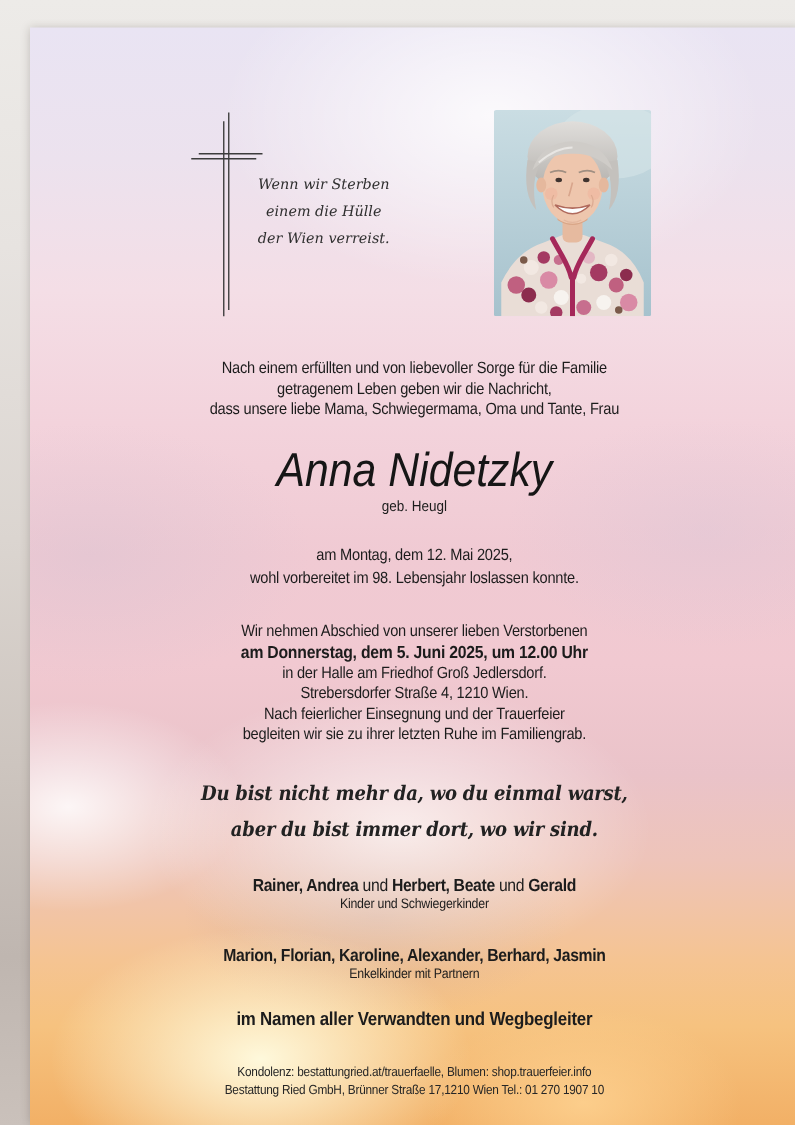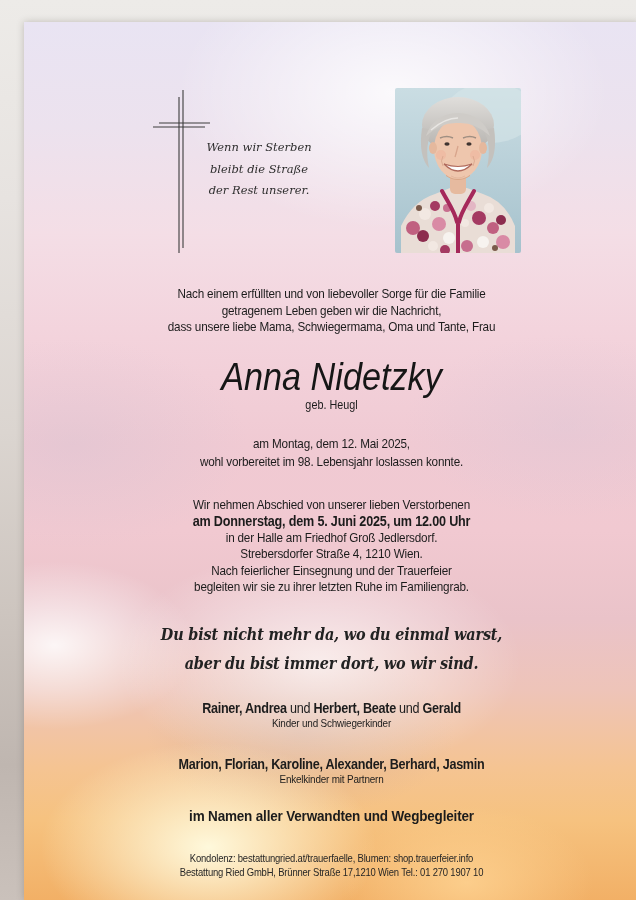--- a/index.html
+++ b/index.html
@@ -46,22 +46,22 @@
 
   <svg class="cross" width="80" height="195" viewBox="0 0 80 195">
     <line x1="34" y1="4" x2="34" y2="162" stroke="#3c3c3c" stroke-width="1.1"></line>
     <line x1="30" y1="11" x2="30" y2="167" stroke="#3c3c3c" stroke-width="1.1"></line>
     <line x1="10" y1="37" x2="61" y2="37" stroke="#3c3c3c" stroke-width="1.1"></line>
     <line x1="4" y1="41" x2="56" y2="41" stroke="#3c3c3c" stroke-width="1.1"></line>
   </svg>
 
   <div class="poem-block poem">
     <div>Wenn wir Sterben</div>
-    <div>bleibt die Straße</div>
-    <div>der Rest unserer.</div>
+    <div>einem die Hülle</div>
+    <div>der Wien verreist.</div>
   </div>
 
   <div class="photo">
     <svg width="126" height="165" viewBox="0 0 126 165">
       <defs>
         <linearGradient id="bgG" x1="0" y1="0" x2="0" y2="1">
           <stop offset="0" stop-color="#cadde3"></stop>
             <stop offset="1" stop-color="#a6c2cd"></stop>
         </linearGradient>
         <linearGradient id="hairG" x1="0" y1="0" x2="0" y2="1">

